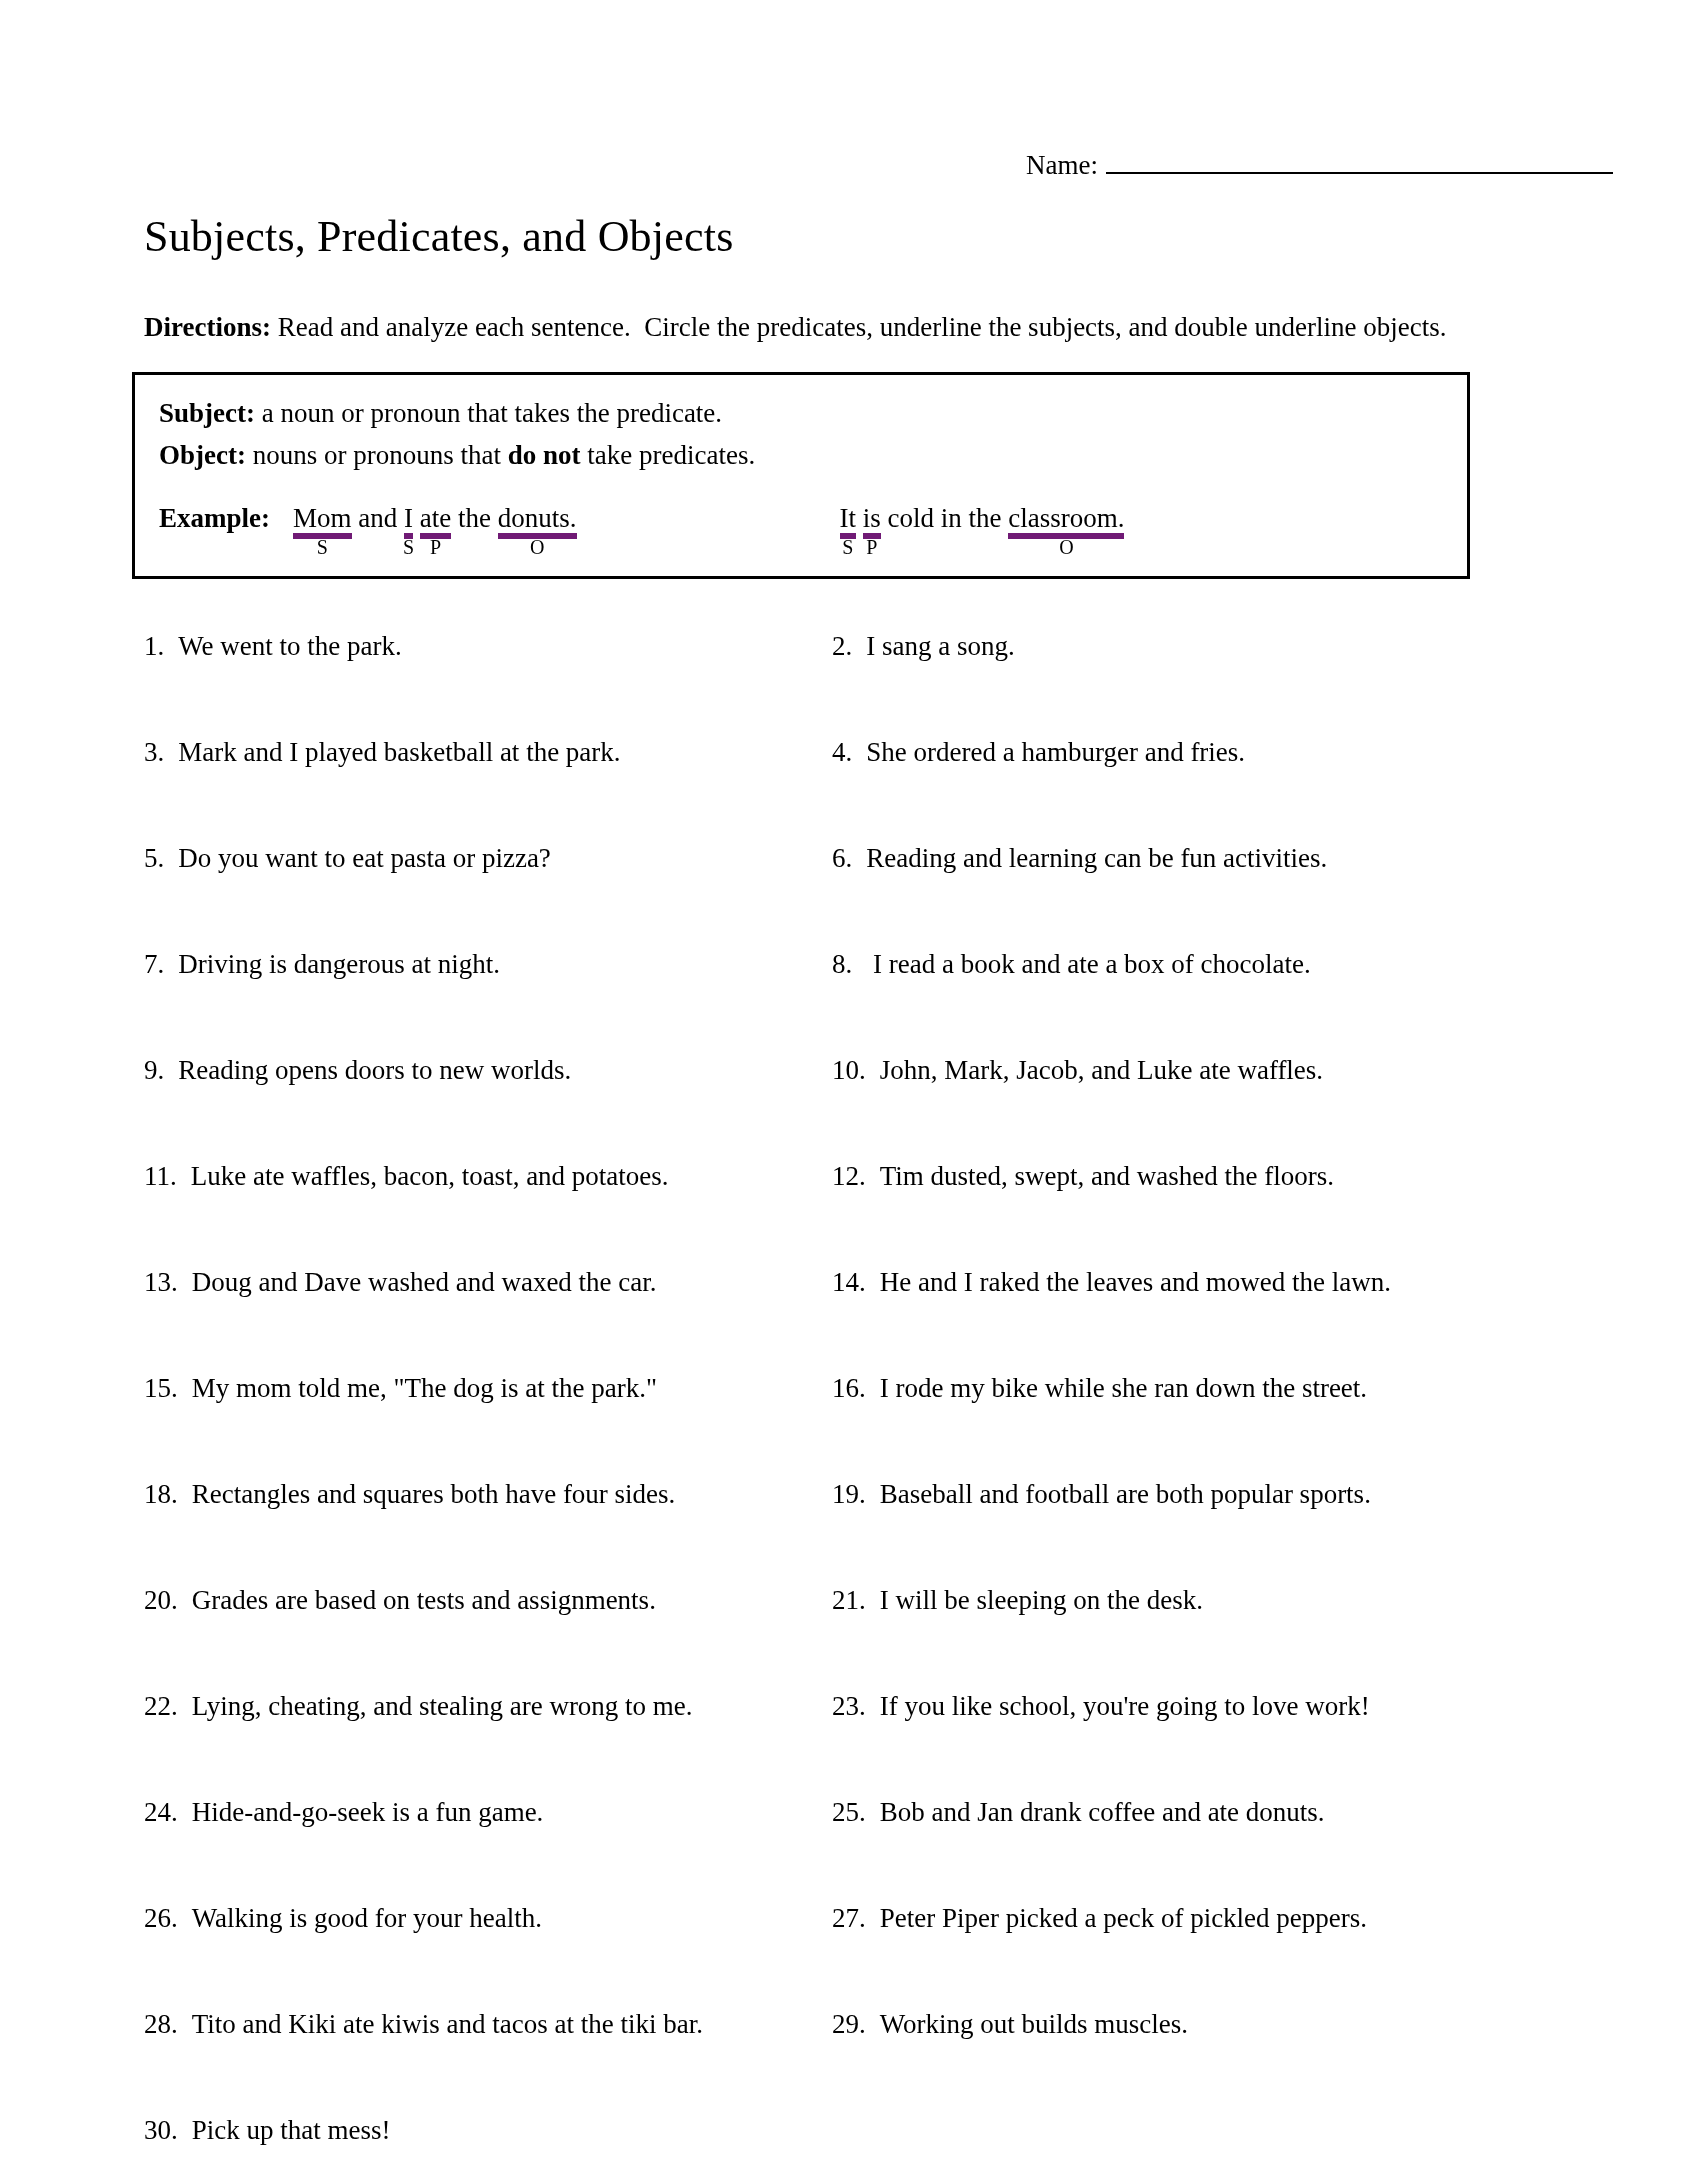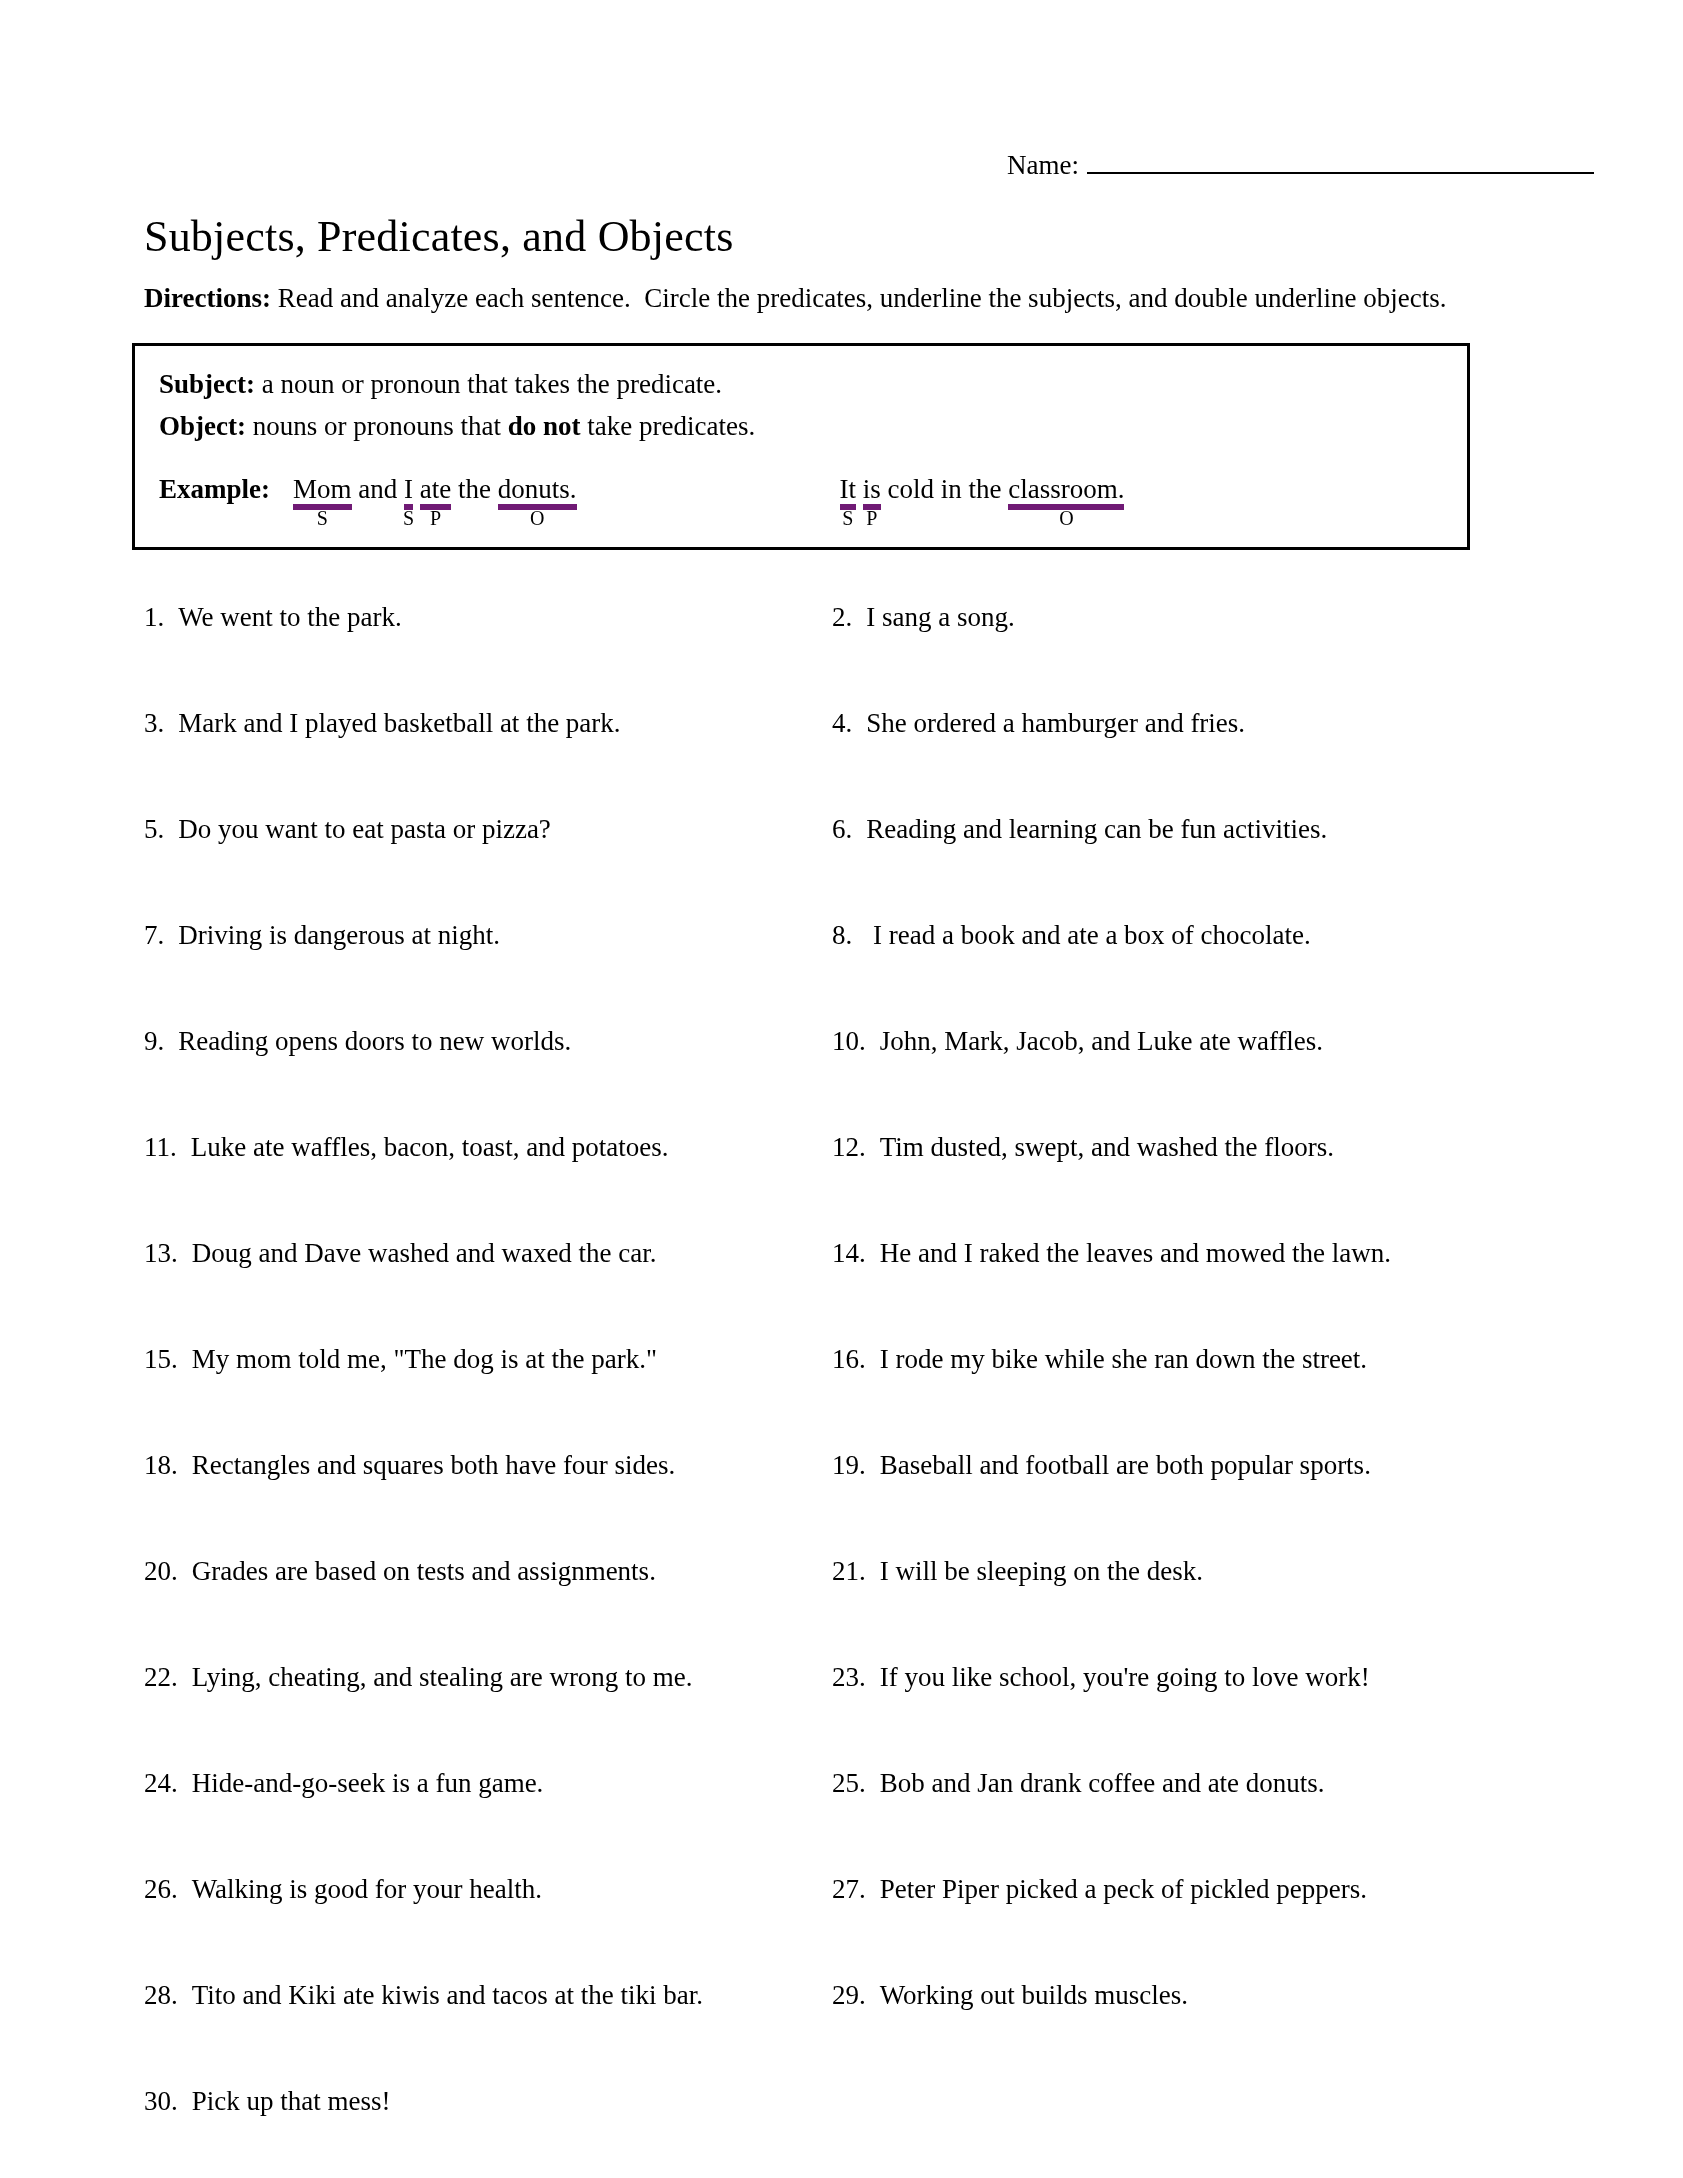--- a/index.html
+++ b/index.html
@@ -7,21 +7,21 @@
   body {
     width: 1683px;
     height: 2178px;
     background: #ffffff;
     color: #000000;
     font-family: "Liberation Serif", "DejaVu Serif", serif;
     font-size: 27px;
     position: relative;
   }
   .content {
-    padding: 0 89px 0 144px;
+    padding: 0 70px 0 144px;
   }
 
   
   .name-row {
     padding-top: 147px;
     text-align: right;
     white-space: nowrap;
   }
   .name-line {
     display: inline-block;
@@ -34,21 +34,21 @@
   
   h1.title {
     font-size: 44px;
     font-weight: normal;
     margin: 30px 0 0 0;
     letter-spacing: 0.2px;
   }
 
   
   .directions {
-    margin: 19px 0 0 0;
+    margin: 48px 0 0 0;
     max-width: 1381px;
     line-height: 1.33;
   }
 
   
   .defbox {
     margin: 26px 0 0 -12px;
     width: 1338px;
     border: 3px solid #000;
     padding: 14px 24px 42px 24px;

